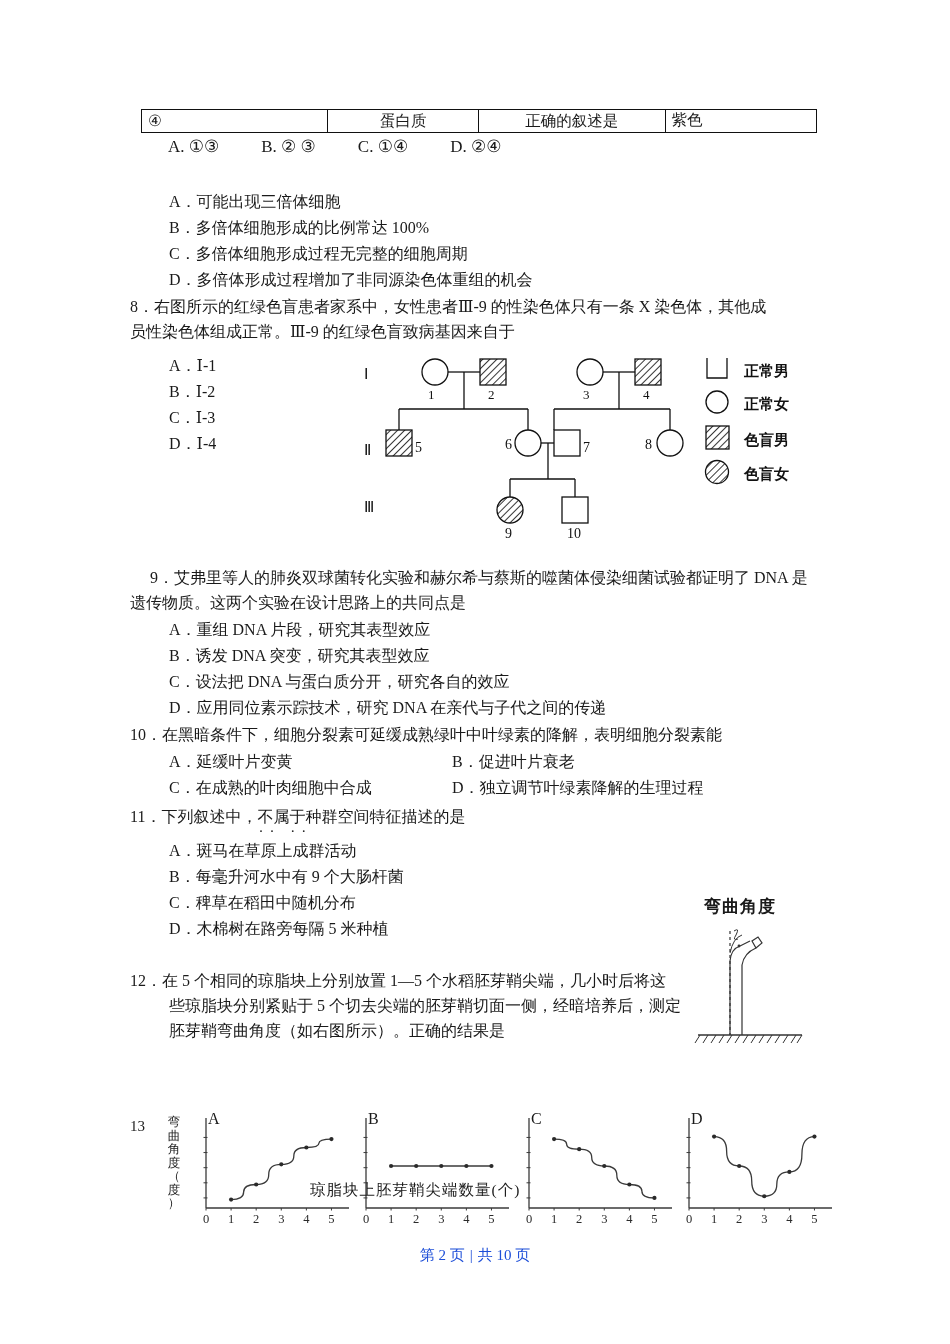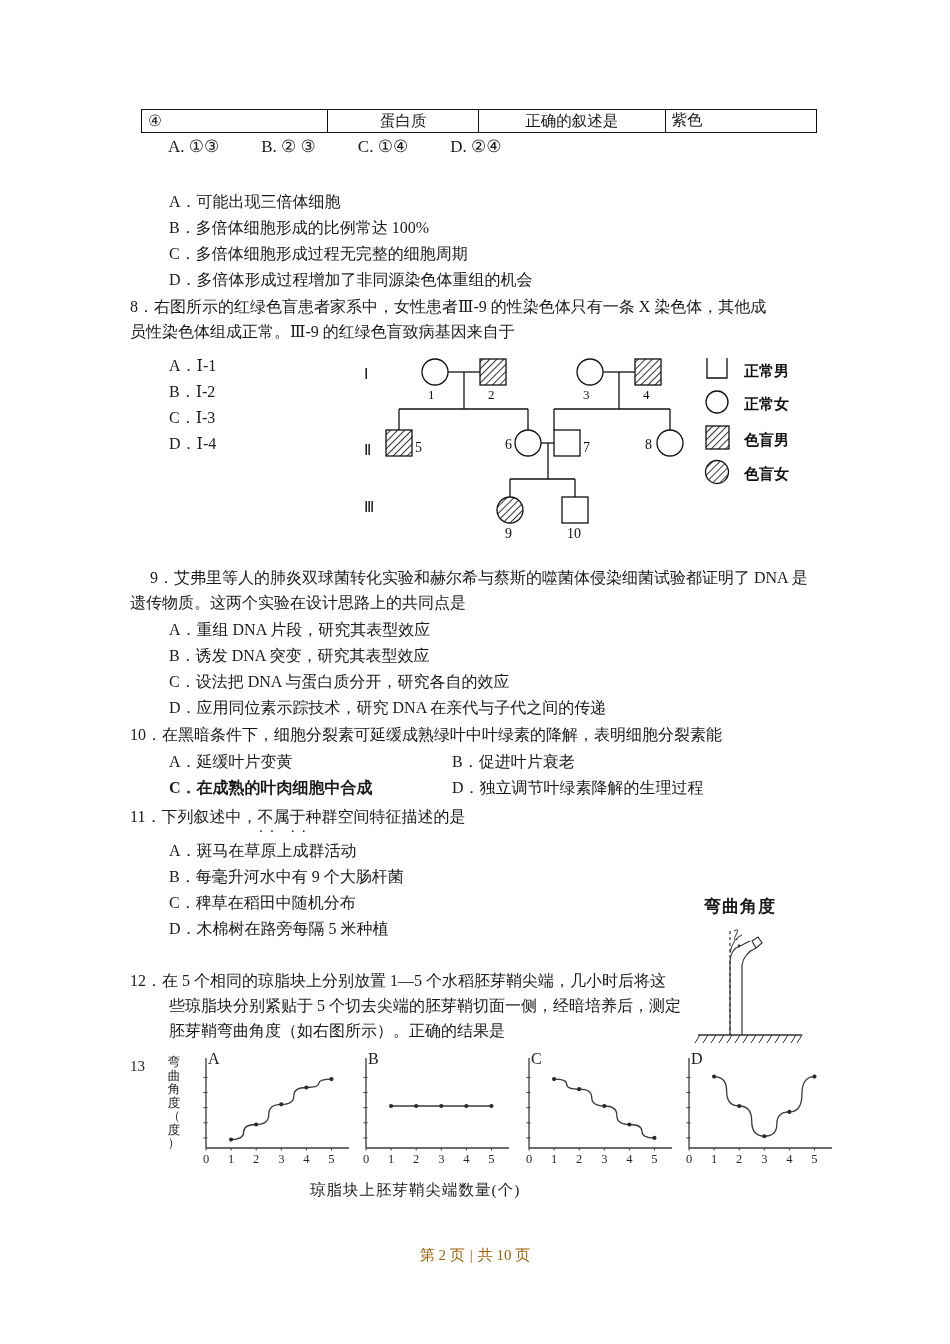--- a/index.html
+++ b/index.html
@@ -108,21 +108,21 @@
     font-weight: bold;
     font-family: "Liberation Serif", serif;
     letter-spacing: 1px;
     white-space: nowrap;
   }
 
   
   .graphs {
     position: absolute;
     left: 130px;
-    top: 1052px;
+    top: 1112px;
     width: 700px;
     height: 135px;
   }
   .gnum {
     position: absolute;
     left: 0px;
     top: 6px;
     font-size: 15px;
   }
   .yaxis-label {
@@ -160,21 +160,21 @@
   }
 
   
   .footer {
     position: absolute;
     left: 0;
     top: 1246px;
     width: 950px;
     text-align: center;
     font-size: 15px;
-    color: #a16207;
+    color: #1d4ed8;
   }
   .footer .bar { margin: 0 5px; }
 </style>
 </head>
 <body>
 
 <div class="page">
 
   <table class="tbl">
     <tbody>
@@ -283,21 +283,21 @@
   <div class="qline" style="left:130px; top:565px;margin-left:20px;">9．艾弗里等人的肺炎双球菌转化实验和赫尔希与蔡斯的噬菌体侵染细菌试验都证明了 DNA 是</div>
   <div class="qline" style="left:130px; top:590px;">遗传物质。这两个实验在设计思路上的共同点是</div>
   <div class="opt" style="left:169px; top:617px;">A．重组 DNA 片段，研究其表型效应</div>
   <div class="opt" style="left:169px; top:643px;">B．诱发 DNA 突变，研究其表型效应</div>
   <div class="opt" style="left:169px; top:669px;">C．设法把 DNA 与蛋白质分开，研究各自的效应</div>
   <div class="opt" style="left:169px; top:695px;">D．应用同位素示踪技术，研究 DNA 在亲代与子代之间的传递</div>
 
   <div class="qline" style="left:130px; top:722px;">10．在黑暗条件下，细胞分裂素可延缓成熟绿叶中叶绿素的降解，表明细胞分裂素能</div>
   <div class="opt" style="left:169px; top:749px;">A．延缓叶片变黄</div>
   <div class="opt" style="left:452px; top:749px;">B．促进叶片衰老</div>
-  <div class="opt" style="left:169px; top:775px;font-weight:bold;">C．在成熟的叶肉细胞中合成</div>
+  <div class="opt" style="left:169px; top:775px;">C．在成熟的叶肉细胞中合成</div>
   <div class="opt" style="left:452px; top:775px;">D．独立调节叶绿素降解的生理过程</div>
 
   <div class="qline" style="left:130px; top:804px;">
     <span>11．下列叙述中，</span><span class="dotted">不属于</span><span>种群空间特征描述的是</span>
   </div>
   <div class="opt" style="left:169px; top:838px;">A．斑马在草原上成群活动</div>
   <div class="opt" style="left:169px; top:864px;">B．每毫升河水中有 9 个大肠杆菌</div>
   <div class="opt" style="left:169px; top:890px;">C．稗草在稻田中随机分布</div>
   <div class="opt" style="left:169px; top:916px;">D．木棉树在路旁每隔 5 米种植</div>
 

